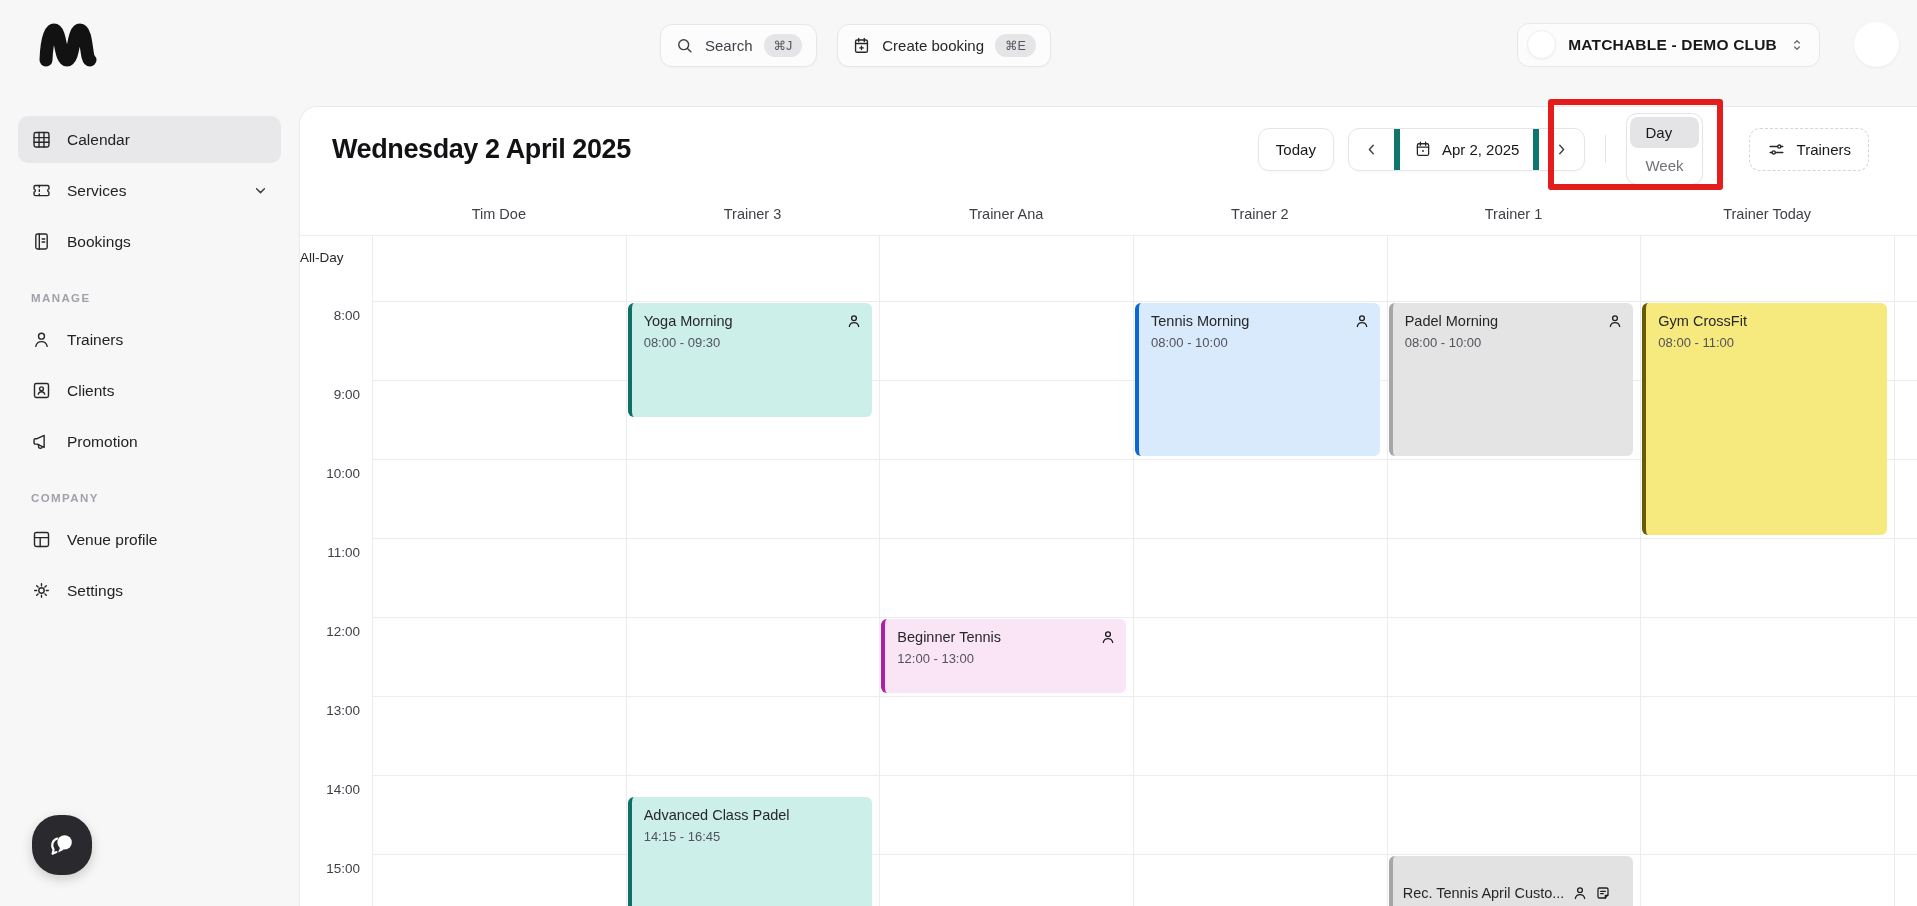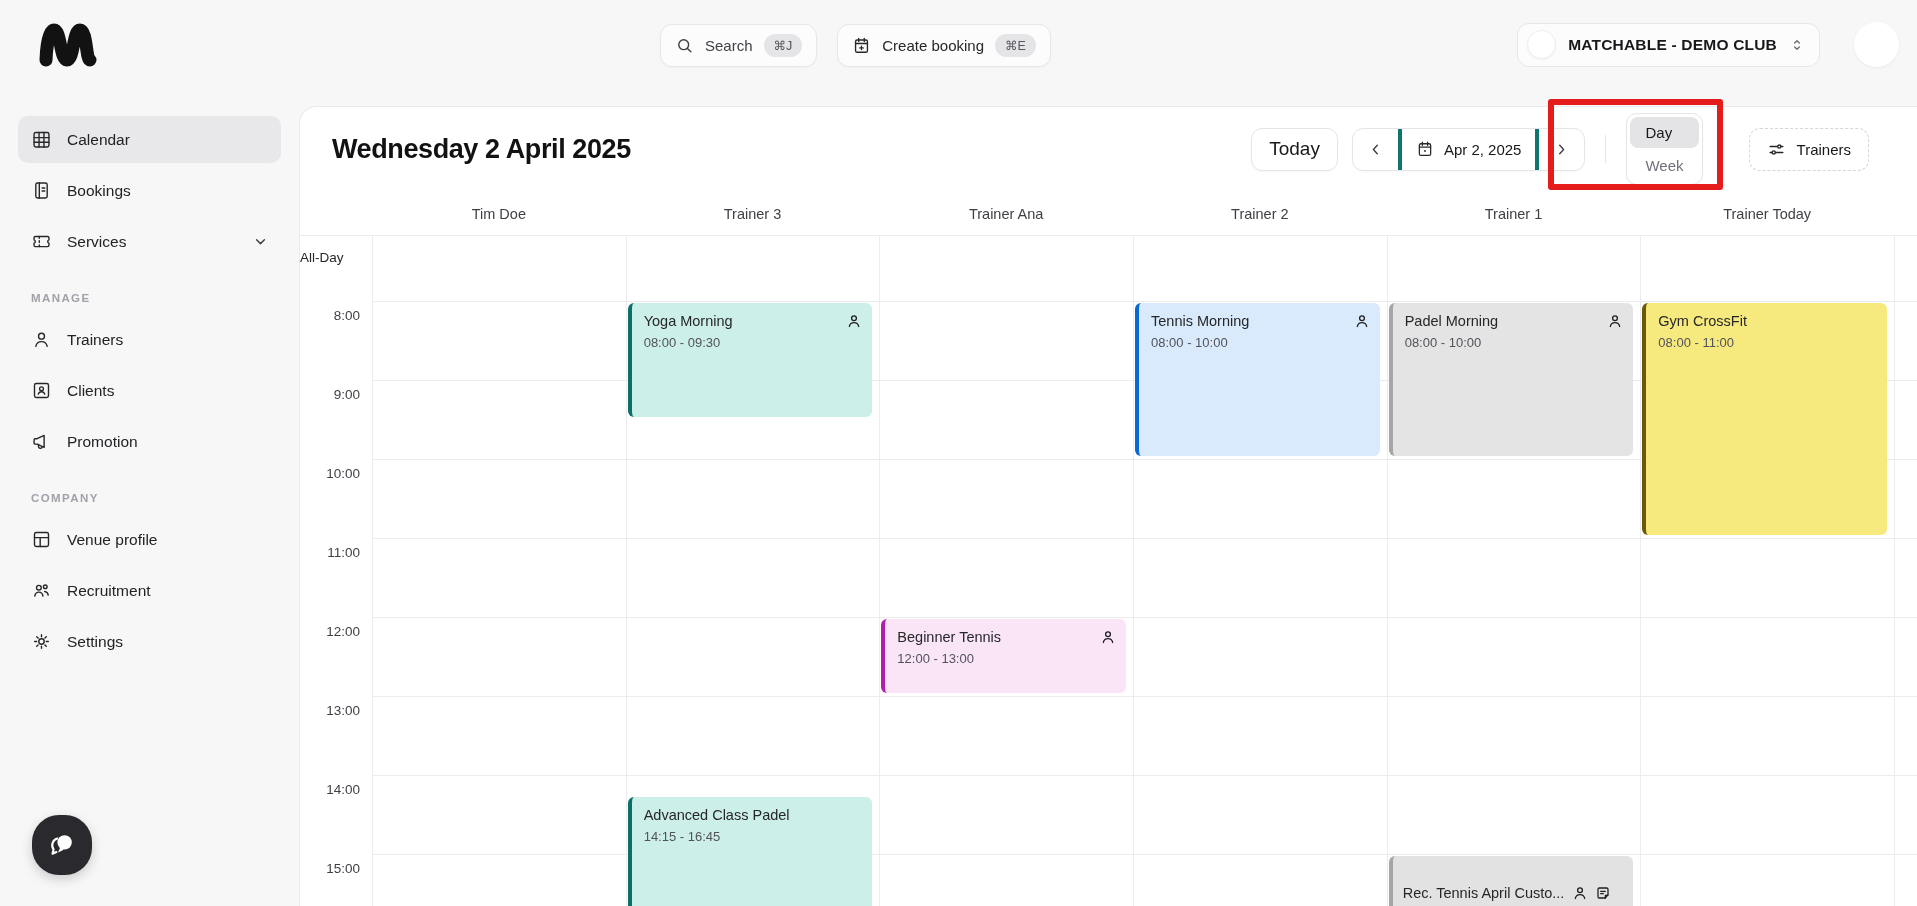--- a/index.html
+++ b/index.html
@@ -37,27 +37,27 @@
     letter-spacing:1.4px; color:#a1a1aa; }
 
   
   .panel { position:absolute; left:299px; top:106px; right:0; bottom:0; background:#ffffff;
     border:1px solid #eaeaec; border-right:none; border-bottom:none;
     border-top-left-radius:18px; overflow:hidden; }
   .panel-header { height:84px; display:flex; align-items:center; padding:0 48px 0 32px; }
   .cal-title { font-size:27px; font-weight:700; letter-spacing:-.4px; color:#121214; flex:1; }
   .controls { display:flex; align-items:center; gap:14px; }
   .ctl-btn { display:flex; align-items:center; gap:10px; height:43px; padding:0 17px;
-    background:#fff; border:1px solid #e5e5e8; border-radius:11px; font-size:19px;
+    background:#fff; border:1px solid #e5e5e8; border-radius:11px; font-size:15px;
     color:#18181b; cursor:pointer; box-shadow:0 1px 2px rgba(0,0,0,.03); }
   .date-nav { display:flex; align-items:stretch; height:43px; border:1px solid #e5e5e8;
     border-radius:11px; background:#fff; overflow:hidden; box-shadow:0 1px 2px rgba(0,0,0,.03); }
   .dn-seg { display:flex; align-items:center; gap:10px; padding:0 14px; cursor:pointer;
     font-size:15px; color:#18181b; }
-  .dn-seg + .dn-seg { border-left:4px solid #0f766e; }
+  .dn-seg + .dn-seg { border-left:6px solid #0f766e; }
   .divider-v { width:1px; height:28px; background:#e5e5e7; margin:0 6px; }
   .view-toggle { display:flex; gap:2px; padding:3px; background:#fff;
     border:1px solid #e5e5e8; border-radius:11px; box-shadow:0 1px 2px rgba(0,0,0,.03);flex-direction:column; }
   .seg { padding:7px 15px; border-radius:8px; font-size:15px; color:#71717a; cursor:pointer; }
   .seg.selected { background:#e4e4e6; color:#18181b; font-weight:500; }
   .trainers-btn { display:flex; align-items:center; gap:11px; height:43px; padding:0 17px;
     margin-left:32px; background:#fff; border:1.5px dashed #d6d6da; border-radius:11px;
     font-size:15px; color:#18181b; cursor:pointer; }
 
   .col-headers { position:relative; height:45px; border-bottom:1px solid #ececef; }
@@ -141,40 +141,40 @@
           <svg width="21" height="21" viewBox="0 0 24 24" fill="none" stroke="#27272a" stroke-width="1.6" stroke-linecap="round" stroke-linejoin="round">
             <rect x="3.5" y="4" width="17" height="16.5" rx="2"></rect>
             <path d="M3.5 9.8h17M3.5 15.2h17M9.2 4v16.5M14.8 4v16.5"></path>
           </svg>
         </span>
         <span>Calendar</span>
       </div>
       <div class="side-item">
         <span class="icon">
           <svg width="21" height="21" viewBox="0 0 24 24" fill="none" stroke="#27272a" stroke-width="1.6" stroke-linecap="round" stroke-linejoin="round">
+            <path d="M5 6.2h14a1.5 1.5 0 0 1 1.5 1.5v2.5a2 2 0 0 0 0 3.8v2.3A1.5 1.5 0 0 1 19 17.8H5a1.5 1.5 0 0 1-1.5-1.5v-2.3a2 2 0 0 0 0-3.8V7.7A1.5 1.5 0 0 1 5 6.2z"></path>
+            <path d="M9.5 6.2v2M9.5 11v2M9.5 15.8v2"></path>
+          </svg>
+        </span>
+        <span>Services</span>
+        <span class="grow"></span>
+        <span class="icon">
+          <svg width="17" height="17" viewBox="0 0 24 24" fill="none" stroke="#3f3f46" stroke-width="2" stroke-linecap="round" stroke-linejoin="round">
+            <path d="M6.5 9.5 12 15l5.5-5.5"></path>
+          </svg>
+        </span>
+      </div>
+      <div class="side-item">
+        <span class="icon">
+          <svg width="21" height="21" viewBox="0 0 24 24" fill="none" stroke="#27272a" stroke-width="1.6" stroke-linecap="round" stroke-linejoin="round">
             <rect x="5.5" y="3.5" width="13" height="17" rx="2"></rect>
             <path d="M9.5 3.5v17M12.7 9.2h3M12.7 12.6h3"></path>
           </svg>
         </span>
         <span>Bookings</span>
-      </div>
-      <div class="side-item">
-        <span class="icon">
-          <svg width="21" height="21" viewBox="0 0 24 24" fill="none" stroke="#27272a" stroke-width="1.6" stroke-linecap="round" stroke-linejoin="round">
-            <path d="M5 6.2h14a1.5 1.5 0 0 1 1.5 1.5v2.5a2 2 0 0 0 0 3.8v2.3A1.5 1.5 0 0 1 19 17.8H5a1.5 1.5 0 0 1-1.5-1.5v-2.3a2 2 0 0 0 0-3.8V7.7A1.5 1.5 0 0 1 5 6.2z"></path>
-            <path d="M9.5 6.2v2M9.5 11v2M9.5 15.8v2"></path>
-          </svg>
-        </span>
-        <span>Services</span>
-        <span class="grow"></span>
-        <span class="icon">
-          <svg width="17" height="17" viewBox="0 0 24 24" fill="none" stroke="#3f3f46" stroke-width="2" stroke-linecap="round" stroke-linejoin="round">
-            <path d="M6.5 9.5 12 15l5.5-5.5"></path>
-          </svg>
-        </span>
       </div>
       <div class="side-section">MANAGE</div>
       <div class="side-item">
         <span class="icon">
           <svg width="21" height="21" viewBox="0 0 24 24" fill="none" stroke="#27272a" stroke-width="1.6" stroke-linecap="round" stroke-linejoin="round">
             <circle cx="12" cy="8.2" r="3.4"></circle>
             <path d="M5.5 19.8c.8-3.5 3.4-5.4 6.5-5.4s5.7 1.9 6.5 5.4"></path>
           </svg>
         </span>
         <span>Trainers</span>
@@ -200,31 +200,20 @@
       </div>
       <div class="side-section">COMPANY</div>
       <div class="side-item">
         <span class="icon">
           <svg width="21" height="21" viewBox="0 0 24 24" fill="none" stroke="#27272a" stroke-width="1.6" stroke-linecap="round" stroke-linejoin="round">
             <rect x="4" y="4" width="16" height="16" rx="2"></rect>
             <path d="M4 9.8h16M10.5 9.8V20"></path>
           </svg>
         </span>
         <span>Venue profile</span>
-      </div>
-      <div class="side-item">
-        <span class="icon">
-          <svg width="21" height="21" viewBox="0 0 24 24" fill="none" stroke="#27272a" stroke-width="1.6" stroke-linecap="round" stroke-linejoin="round">
-            <circle cx="9" cy="8.8" r="2.7"></circle>
-            <circle cx="16.3" cy="7.8" r="2.1"></circle>
-            <path d="M4.3 18.4c.5-3 2.3-4.5 4.7-4.5s4.2 1.5 4.7 4.5"></path>
-            <path d="M15.6 13.2c2.2.2 3.6 1.6 4.1 4.1"></path>
-          </svg>
-        </span>
-        <span>Recruitment</span>
       </div>
       <div class="side-item">
         <span class="icon">
           <svg width="21" height="21" viewBox="0 0 24 24" fill="none" stroke="#27272a" stroke-width="1.6" stroke-linecap="round" stroke-linejoin="round">
             <circle cx="12" cy="12" r="3.1"></circle>
             <path d="M12 4.2v2.3M12 17.5v2.3M4.2 12h2.3M17.5 12h2.3M6.5 6.5l1.6 1.6M15.9 15.9l1.6 1.6M17.5 6.5l-1.6 1.6M8.1 15.9l-1.6 1.6"></path>
           </svg>
         </span>
         <span>Settings</span>
       </div>

